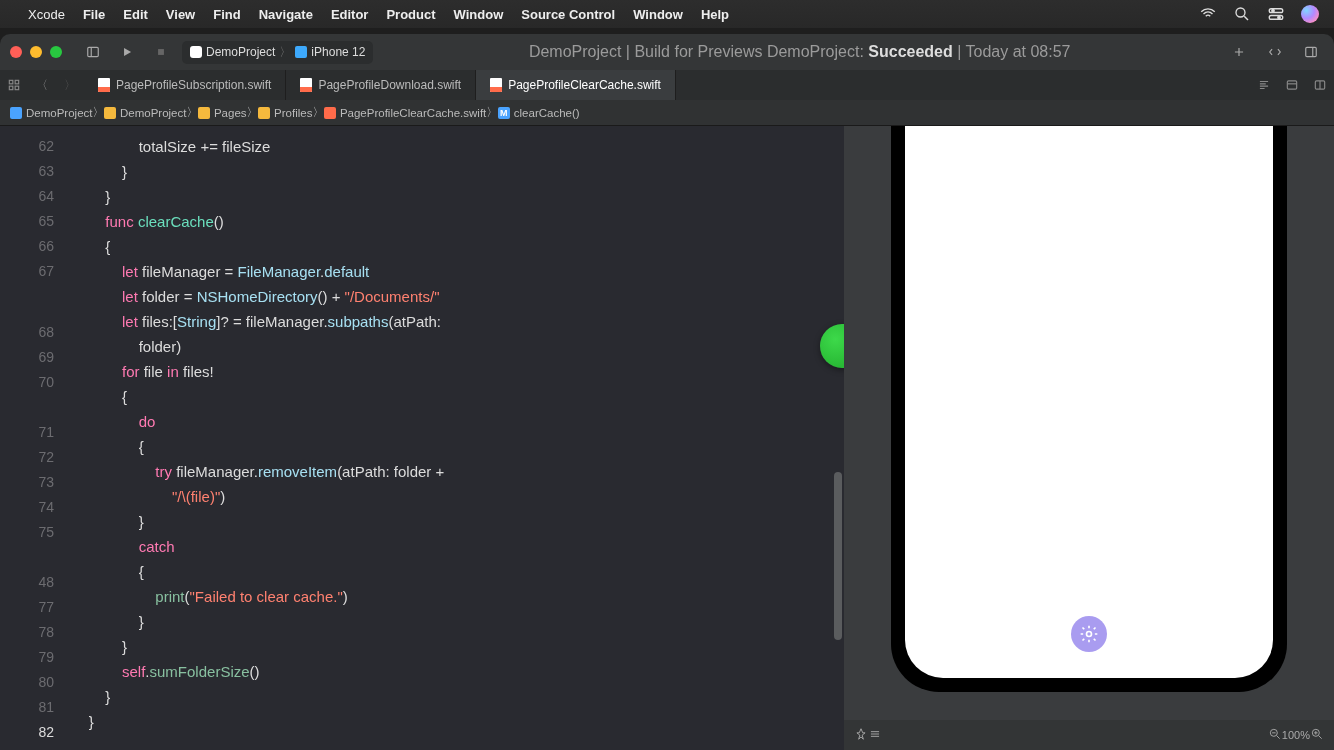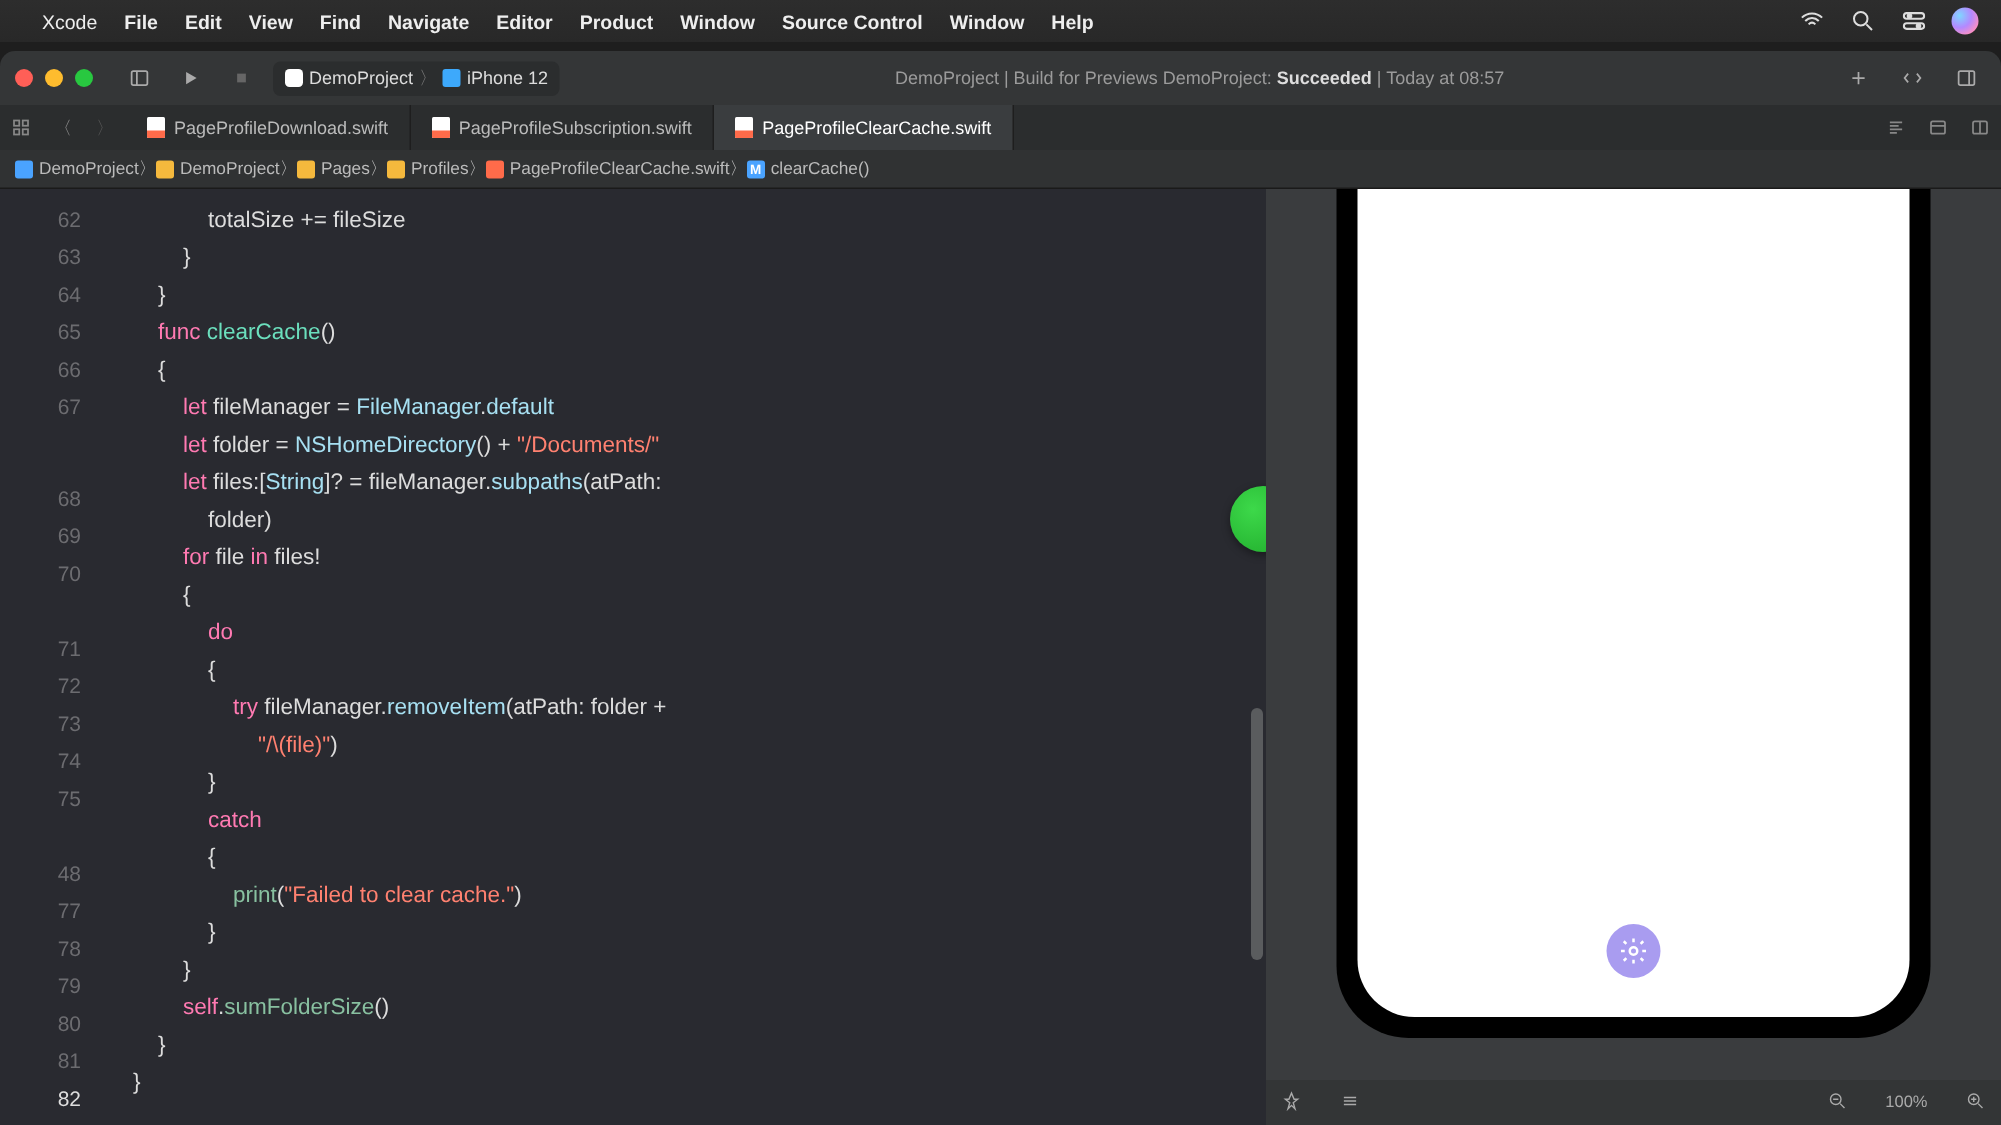--- a/index.html
+++ b/index.html
@@ -19,21 +19,21 @@
 .window { margin:6px 0 0 0; }
 .toolbar { height:36px; background:#343637; display:flex; align-items:center; padding:0 10px; gap:8px; font-size:12px; color:#bbb; border-top-left-radius:10px; border-top-right-radius:10px; }
 .traffic { display:flex; gap:8px; margin-right:10px; }
 .tl { width:12px; height:12px; border-radius:50%; }
 .tl.r{background:#ff5f57}.tl.y{background:#febc2e}.tl.g{background:#28c840}
 .tb-btn { width:26px; height:22px; border-radius:4px; display:flex; align-items:center; justify-content:center; color:#aaa; }
 .tb-btn svg{width:14px;height:14px;stroke:#aaa;fill:none;stroke-width:2}
 .scheme { display:flex; align-items:center; gap:4px; background:#2b2d2e; border-radius:5px; padding:3px 8px; font-size:12px; color:#ddd; }
 .scheme .swatch{width:12px;height:12px;border-radius:3px;background:#fff}
 .scheme .devicon{width:12px;height:12px;border-radius:2px;background:#3da9fc}
-.status { flex:1; text-align:center; color:#9b9b9b; font-size:12px; }
+.status { flex:1; text-align:center; color:#9b9b9b; font-size:16px; }
 .status b{color:#ddd;font-weight:600}
 .toolbar .right{display:flex;gap:10px;align-items:center}
 
 
 .tabbar { height:30px; background:#2b2d2e; display:flex; align-items:stretch; font-size:12px; color:#bbb; }
 .tabbar .navbtn{width:28px;display:flex;align-items:center;justify-content:center;color:#888}
 .tabbar .navbtn.dis{color:#555}
 .tab{display:flex;align-items:center;gap:6px;padding:0 14px;border-right:1px solid #1e1e1e;cursor:default}
 .tab.active{background:#3a3d3f;color:#fff}
 .tab .ficon{width:12px;height:14px;background:#fff;border-radius:1px;position:relative}
@@ -61,21 +61,21 @@
 
 
 .greenblob{position:absolute;right:-20px;top:198px;width:44px;height:44px;border-radius:50%;background:radial-gradient(circle at 35% 35%,#3dd94a,#1faa2b);box-shadow:0 2px 6px rgba(0,0,0,.4)}
 
 
 .previewwrap{flex:1;background:#3a3c3e;display:flex;flex-direction:column;align-items:center;position:relative;padding-top:0}
 .phone{margin-top:0;width:396px;height:566px;background:#000;border-radius:0 0 48px 48px;padding:0 14px 14px 14px}
 .screen{width:100%;height:100%;background:#fff;border-radius:0 0 38px 38px;position:relative}
 .gearbadge{position:absolute;bottom:26px;left:50%;transform:translateX(-50%);width:36px;height:36px;border-radius:50%;background:#a99cf0;display:flex;align-items:center;justify-content:center}
 .gearbadge svg{width:20px;height:20px;stroke:#fff;fill:none;stroke-width:2}
-.pvtoolbar{position:absolute;bottom:0;left:0;right:0;height:30px;background:#333536;display:flex;align-items:center;padding:0 10px;gap:25px;color:#aaa;font-size:11px}
+.pvtoolbar{position:absolute;bottom:0;left:0;right:0;height:30px;background:#333536;display:flex;align-items:center;padding:0 10px;gap:0;color:#aaa;font-size:11px}
 .pvtoolbar .flex{flex:1}
 .pvtoolbar svg{width:14px;height:14px;stroke:#aaa;fill:none;stroke-width:1.6}
 
 
 .scrollthumb{position:absolute;right:2px;top:346px;width:8px;height:168px;background:#5a5c5e;border-radius:4px}
 </style>
 </head>
 <body>
 
 <div class="menubar">
@@ -168,25 +168,25 @@
           <rect x="14" y="4" width="6" height="6"></rect>
           <rect x="4" y="14" width="6" height="6"></rect>
           <rect x="14" y="14" width="6" height="6"></rect>
         </svg>
       </div>
     <div class="navbtn">〈</div>
     <div class="navbtn dis">〉</div>
     <div id="tabs" style="display: flex;">
         <div class="tab">
           <span class="ficon"></span>
-          <span>PageProfileDownload.swift</span>
+          <span>PageProfileSubscription.swift</span>
         </div>
         <div class="tab">
           <span class="ficon"></span>
-          <span>PageProfileSubscription.swift</span>
+          <span>PageProfileDownload.swift</span>
         </div>
         <div class="tab active">
           <span class="ficon"></span>
           <span>PageProfileClearCache.swift</span>
         </div>
       </div>
     <div class="flex"></div>
     <div class="rbtn">
         <svg viewBox="0 0 24 24" width="14" height="14" stroke="#888" fill="none" stroke-width="2">
           <path d="M5 6h14M5 10h10M5 14h14M5 18h8"></path>

